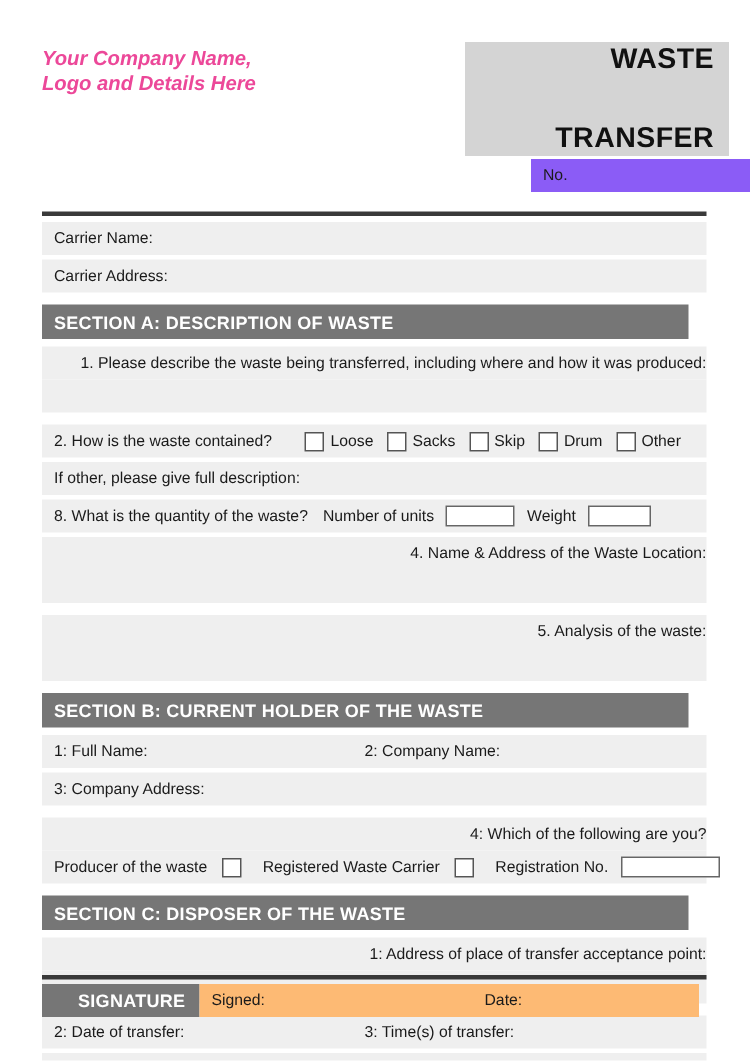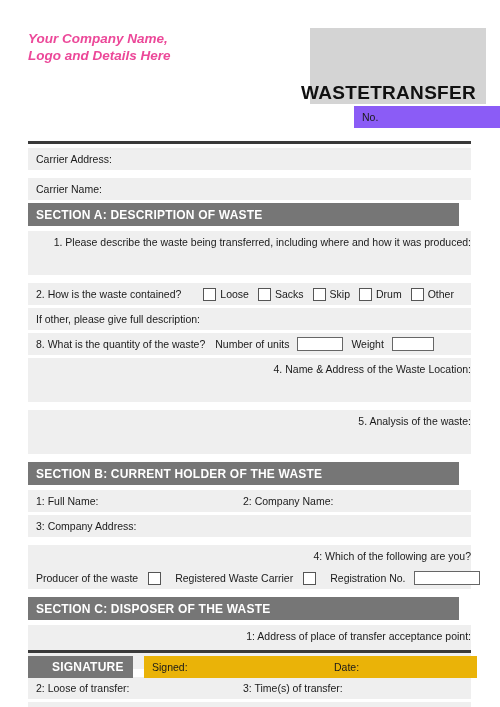--- a/index.html
+++ b/index.html
@@ -45,22 +45,23 @@
   .company-line { display: block; white-space: nowrap; }
 
   .title-box {
     position: absolute;
     left: 310px;
     top: 28px;
     width: 176px;
     height: 76px;
     background: #d4d4d4;
     display: flex;
+    flex-direction: column;
     align-items: flex-end;
-    justify-content: flex-end;
+    justify-content: space-between;
     padding-right: 10px;
   }
   .title-line {
     font-size: 19px;
     font-weight: bold;
     letter-spacing: 0.3px;
     line-height: 23px;
     color: #111111;
     text-align: right;
     white-space: nowrap;
@@ -203,25 +204,25 @@
     padding-left: 24px;
   }
   .sig-badge .lbl {
     color: #ffffff;
     font-size: 12px;
     font-weight: bold;
     letter-spacing: 0.2px;
   }
   .sig-fields {
     position: absolute;
-    left: 116px;
+    left: 105px;
     top: 0;
     width: 333px;
     height: 22px;
-    background: #eab308;
+    background: #fdba74;
   }
   .sig-fields .lbl {
     position: absolute;
     top: 5px;
     font-size: 10.5px;
     color: #1a1a1a;
   }
   .sig-fields .signed { left: 8px; }
   .sig-fields .date { left: 190px; }
 </style>
@@ -243,25 +244,25 @@
 
     <div class="no-row">
       <span class="lbl">No.</span>
     </div>
   </div>
 
   <div class="rule-thick rule-top"></div>
 
   <div class="rows">
 
+    <div class="row">
+      <span class="lbl">Carrier Name:</span>
+    </div>
     <div class="row gap-lg">
       <span class="lbl">Carrier Address:</span>
-    </div>
-    <div class="row">
-      <span class="lbl">Carrier Name:</span>
     </div>
 
     <div class="section-bar">
       <span class="lbl">SECTION A: DESCRIPTION OF WASTE</span>
     </div>
 
     <div class="row nogap">
       <span class="lbl">1. Please describe the waste being transferred, including where and how it was produced:</span>
     </div>
     <div class="row blank gap-lg"></div>
@@ -351,21 +352,21 @@
     <div class="section-bar">
       <span class="lbl">SECTION C: DISPOSER OF THE WASTE</span>
     </div>
 
     <div class="row nogap">
       <span class="lbl">1: Address of place of transfer acceptance point:</span>
     </div>
     <div class="row blank gap-lg"></div>
 
     <div class="row">
-      <span class="lbl">2: Loose of transfer:</span>
+      <span class="lbl">2: Date of transfer:</span>
       <span class="lbl col2">3: Time(s) of transfer:</span>
     </div>
 
     <div class="row">
       
       
     </div>
 
   </div>
 

